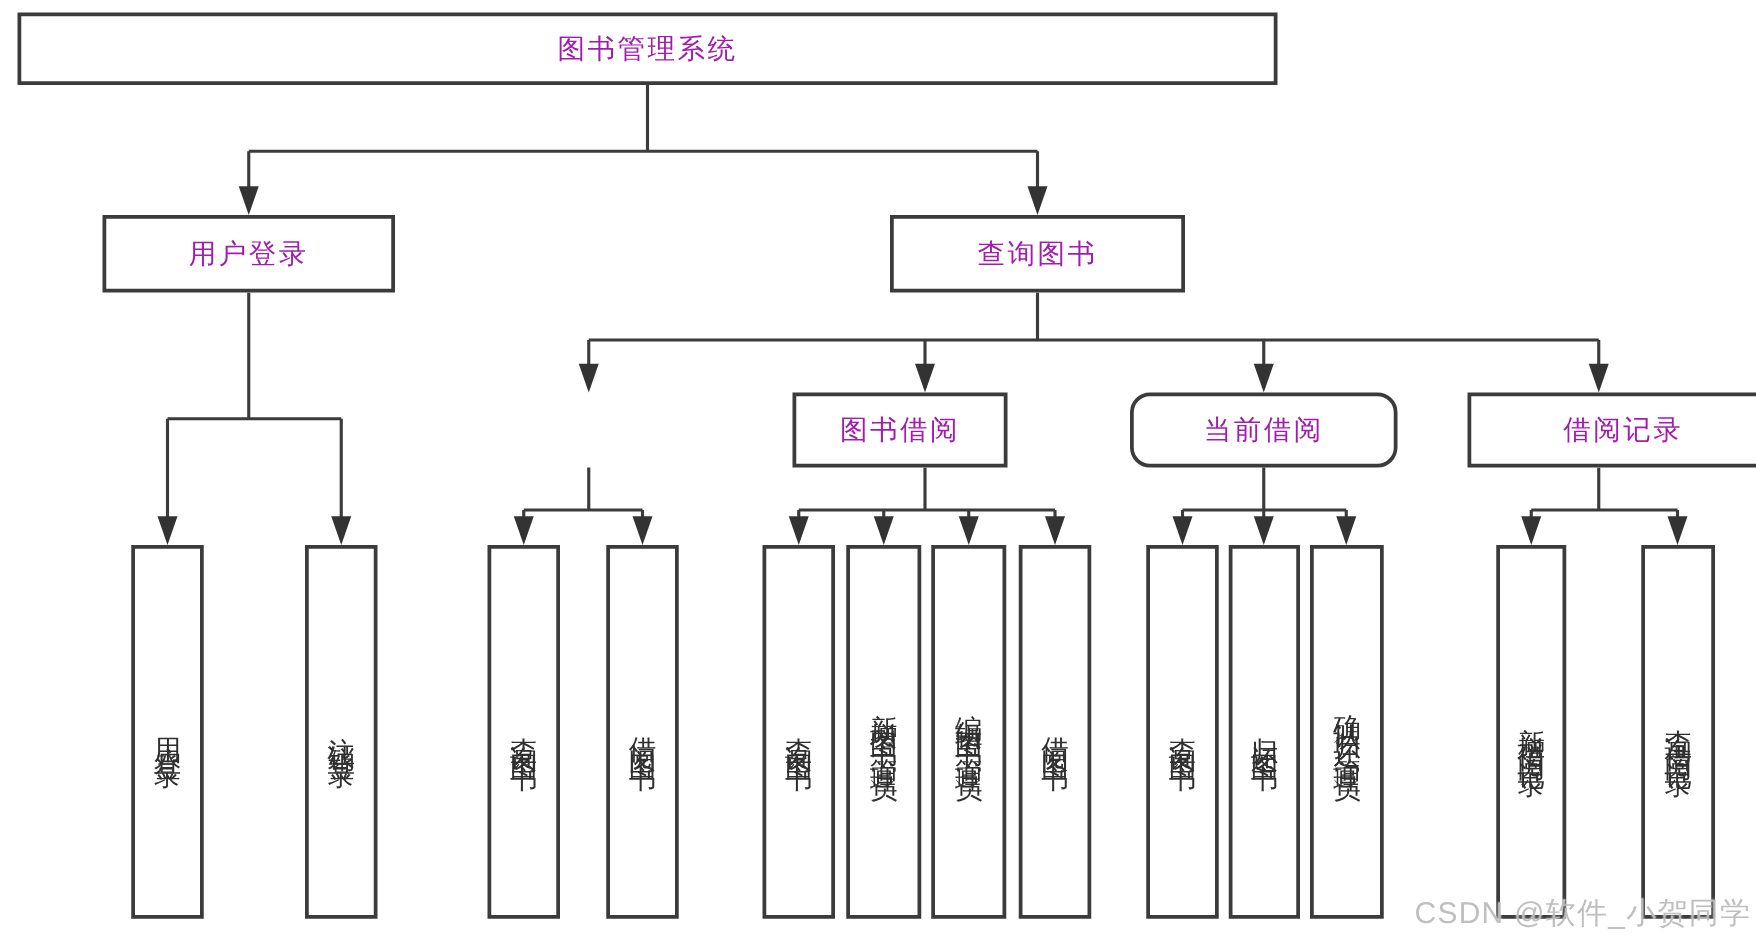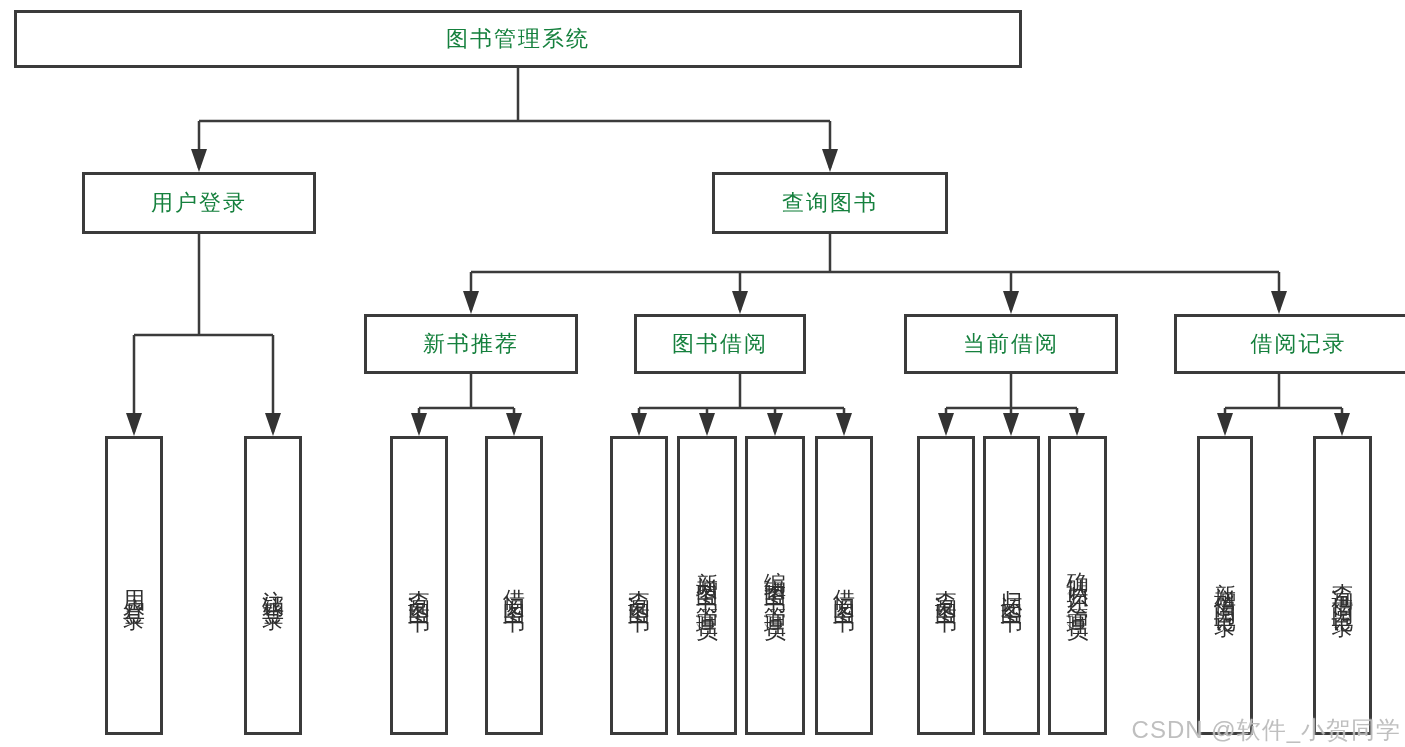--- a/index.html
+++ b/index.html
@@ -15,21 +15,21 @@
     position: absolute;
     left: 0; top: 0;
     width: 1405px; height: 747px;
     z-index: 0;
   }
   .node {
     position: absolute;
     box-sizing: border-box;
     background: #ffffff;
     border: 3px solid #3b3b3b;
-    color: #15803d;
+    color: #a21caf;
     display: flex;
     align-items: center;
     justify-content: center;
     z-index: 1;
     font-size: 22px;
     letter-spacing: 2px;
     white-space: nowrap;
   }
   .leaf {
     position: absolute;
@@ -106,23 +106,22 @@
       <polygon points="1217,413 1233,413 1225,436"></polygon>
       <polygon points="1334,413 1350,413 1342,436"></polygon>
     </g>
   </svg>
 
   <div class="node" style="left:14px; top:10px; width:1008px; height:58px;">图书管理系统</div>
 
   <div class="node" style="left:82px; top:172px; width:234px; height:62px;">用户登录</div>
   <div class="node" style="left:712px; top:172px; width:236px; height:62px;">查询图书</div>
 
-  <div class="node" style="left:364px; top:314px; width:214px; height:60px;">新书推荐</div>
   <div class="node" style="left:634px; top:314px; width:172px; height:60px;">图书借阅</div>
-  <div class="node" style="left:904px; top:314px; width:214px; height:60px;">当前借阅</div>
+  <div class="node" style="left:904px; top:314px; width:214px; height:60px;border-radius:16px;">当前借阅</div>
   <div class="node" style="left:1174px; top:314px; width:249px; height:60px;">借阅记录</div>
 
   <div class="leaf" style="left:105px; top:436px; width:58px; height:299px;">
     <span class="vtext">用户登录</span>
   </div>
   <div class="leaf" style="left:244px; top:436px; width:58px; height:299px;">
     <span class="vtext">注销登录</span>
   </div>
 
   <div class="leaf" style="left:390px; top:436px; width:58px; height:299px;">

